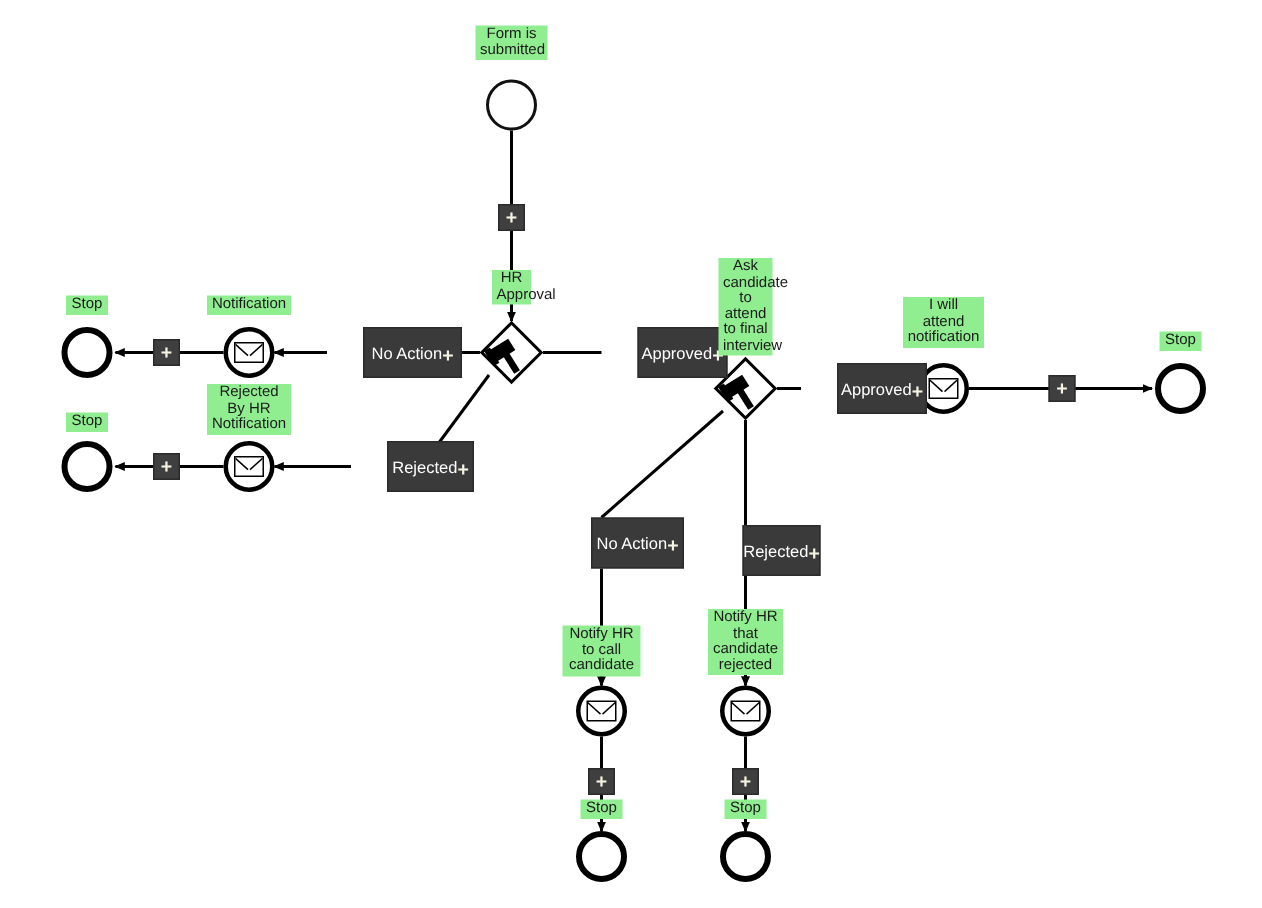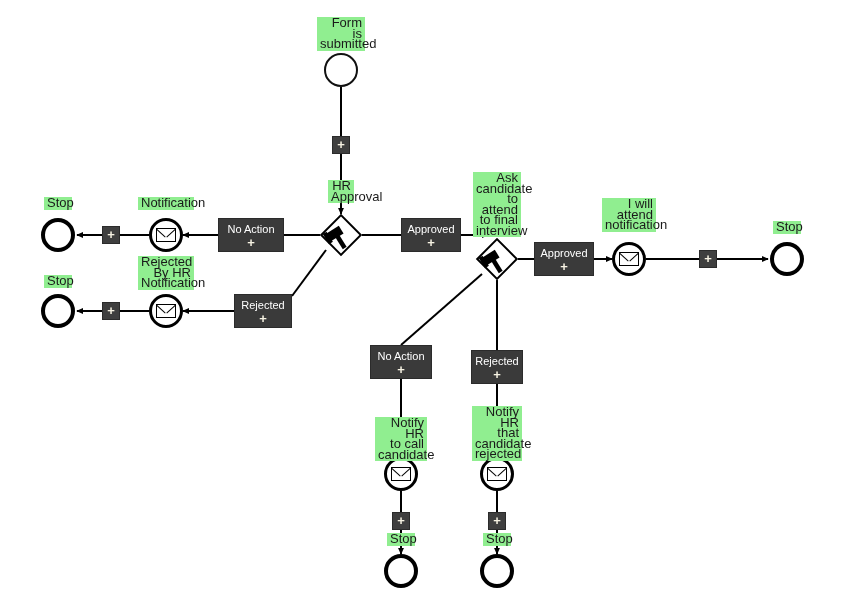--- a/index.html
+++ b/index.html
@@ -25,41 +25,42 @@
   .node {
     position: absolute;
     transform: translate(-50%, -50%);
   }
   
   .glabel {
     position: absolute;
     transform: translate(-50%, 0);
     background: #90EE90;
     color: #1a1a1a;
-    font-size: 13px;
+    font-size: 10px;
     line-height: 10.5px;
-    text-align: right;
+    text-align: center;
     padding: 1px 3px;
     white-space: pre-line;
     box-sizing: border-box;
   }
   
   .task {
     position: absolute;
     transform: translate(-50%, -50%);
     background: #3a3a3a;
     border: 1px solid #2b2b2b;
     color: #ffffff;
     font-size: 11px;
     display: flex;
-    flex-direction: column;
+    flex-direction: row;
     align-items: center;
     justify-content: center;
     box-sizing: border-box;
     padding: 3px 6px 2px 6px;
+    margin-left: 24px;
   }
   .task-label { white-space: nowrap; }
   .task-plus {
     color: #f7f3e3;
     font-size: 13px;
     font-weight: bold;
     line-height: 12px;
     margin-top: 2px;
   }
   
@@ -239,21 +240,21 @@
       <div class="glabel" style="left: 341px; top: 17px; width: 48px;">Form is
 submitted</div>
       <div class="glabel" style="left: 341px; top: 180px; width: 26px;">HR
 Approval</div>
       <div class="glabel" style="left: 58px; top: 197px; width: 28px;">Stop</div>
       <div class="glabel" style="left: 166px; top: 197px; width: 56px;">Notification</div>
       <div class="glabel" style="left: 58px; top: 275px; width: 28px;">Stop</div>
       <div class="glabel" style="left: 166px; top: 256px; width: 56px;">Rejected
 By HR
 Notification</div>
-      <div class="glabel" style="left: 497px; top: 172px; width: 48px;">Ask
+      <div class="glabel" style="left: 497px; top: 172px; width: 36px;">Ask
 candidate
 to attend
 to final
 interview</div>
       <div class="glabel" style="left: 629px; top: 198px; width: 54px;">I will
 attend
 notification</div>
       <div class="glabel" style="left: 787px; top: 221px; width: 28px;">Stop</div>
       <div class="glabel" style="left: 401px; top: 417px; width: 52px;">Notify HR
 to call

